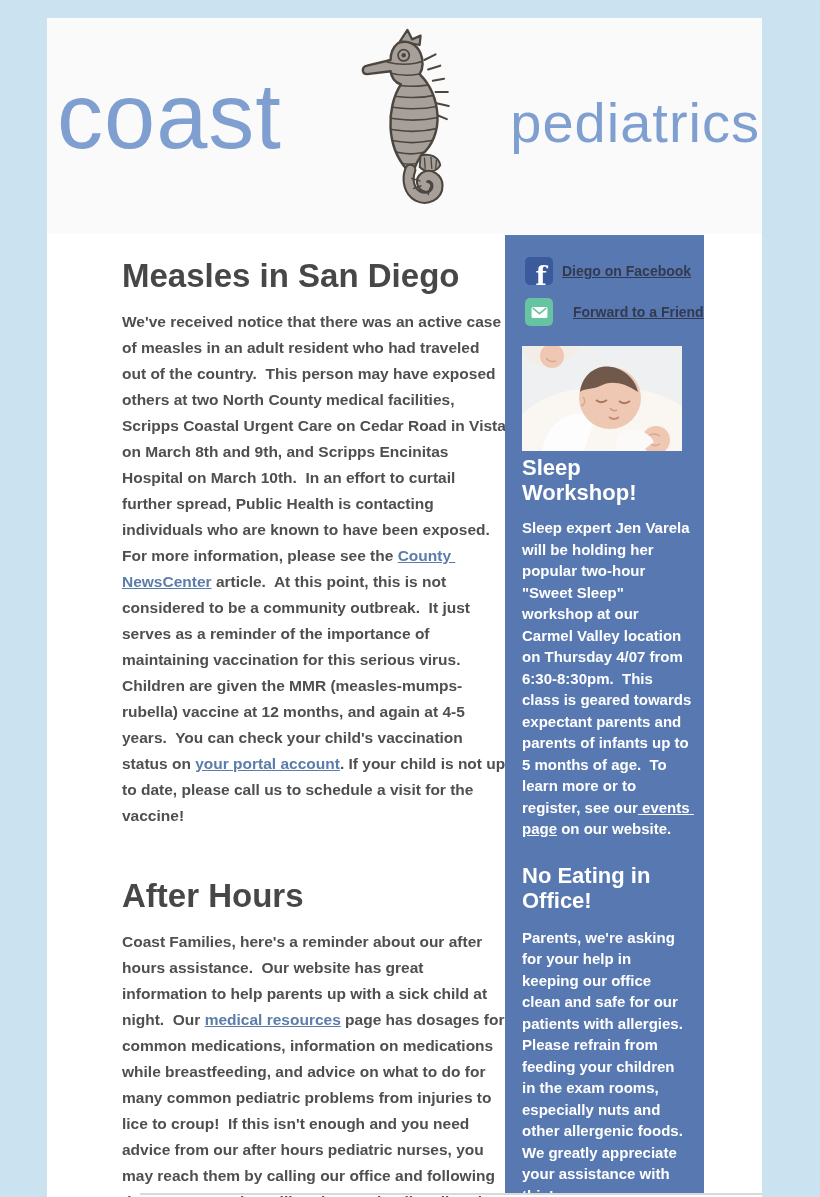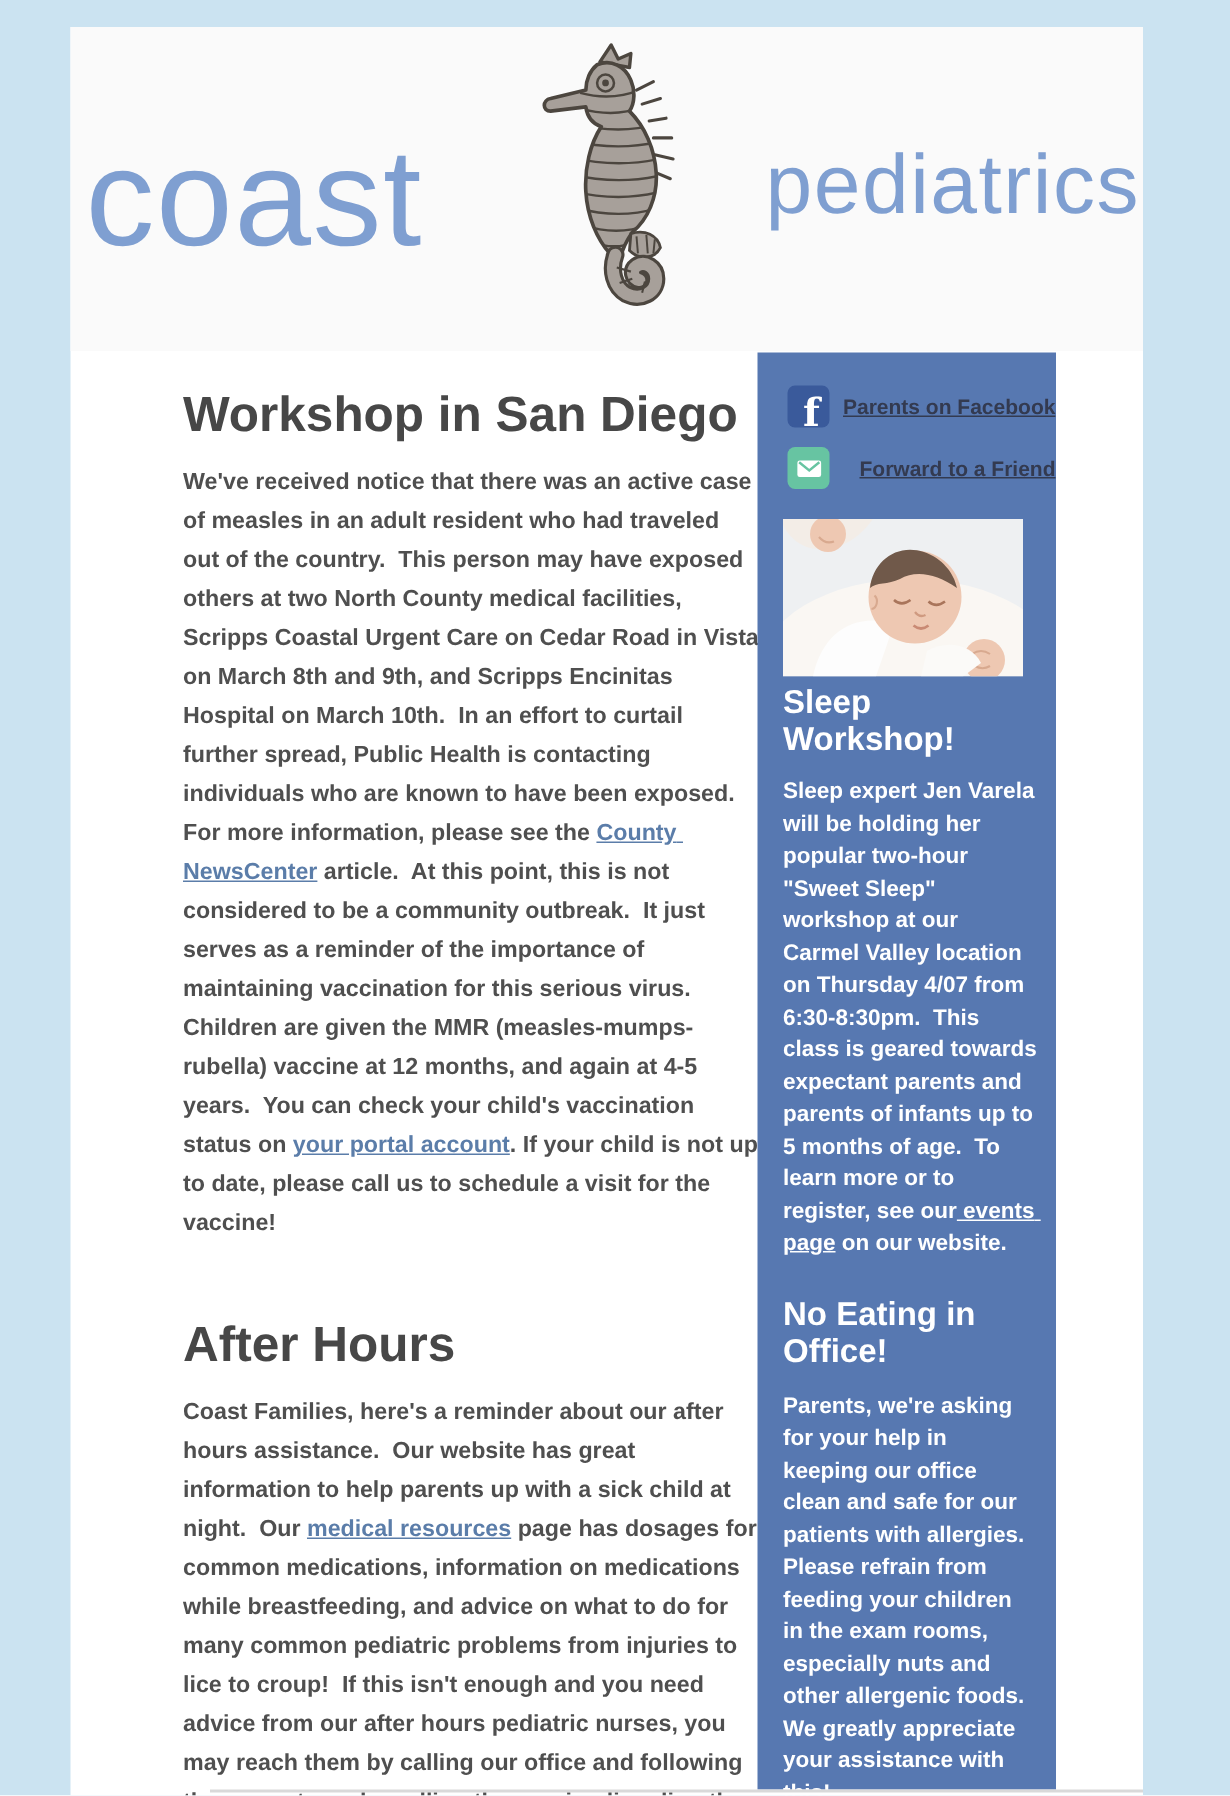--- a/index.html
+++ b/index.html
@@ -2,21 +2,21 @@
 <html style="--page_bg: #cbe3f1; --container_bg: #ffffff; --header_bg: #fafafa; --logo_blue: #7f9fd1; --tagline_gray: #8d8d8d; --heading_gray: #474747; --body_gray: #4f4f4f; --link_blue: #5b7da9; --sidebar_bg: #5778b1; --sidebar_text: #ffffff; --social_link: #333a50; --facebook_blue: #3a5a9b; --mail_green: #67c4a2; --divider: #d9d9d9; --seahorse_gray: #a7a09a; --seahorse_outline: #4c463f;"><head>
 <meta charset="utf-8">
 <style>
   * { margin:0; padding:0; box-sizing:border-box; }
   html,body { font-family:"Liberation Sans", sans-serif; }
   .page { position:relative; width:820px; height:1197px; background:var(--page_bg); overflow:hidden; }
   .container { position:absolute; left:47px; top:18px; width:715px; height:1179px; background:var(--container_bg); }
 
   
   .header { position:absolute; top:0; left:0; width:715px; height:216px; background:var(--header_bg); }
-  .brand-left { position:absolute; left:10px; top:68px; font-size:92px; line-height:92px; letter-spacing:1px; color:var(--logo_blue); }
+  .brand-left { position:absolute; left:10px; top:52px; font-size:92px; line-height:92px; letter-spacing:1px; color:var(--logo_blue); }
   .seahorse { position:absolute; left:291px; top:10px; width:122px; height:202px; }
   .brand-right-block { position:absolute; right:2px; top:76px; text-align:left; }
   .brand-right { display:block; font-size:56px; line-height:58px; letter-spacing:1px; color:var(--logo_blue); }
   .tagline { display:block; font-size:21px; letter-spacing:2.5px; color:var(--tagline_gray); margin-top:3px; }
 
   
   .main-col { position:absolute; left:75px; top:217px; width:384px; }
   .main-col h1 { font-size:33px; color:var(--heading_gray); font-weight:bold; margin-top:22px; }
   .main-col h1.h2 { margin-top:48px; }
   .body-text { margin-top:14px; font-size:15.5px; line-height:26px; font-weight:bold; color:var(--body_gray); white-space:pre-wrap; }
@@ -103,34 +103,34 @@
           <circle cx="70" cy="29" r="2.4" fill="#4c463f"></circle>
         </svg>
       </span>
 
       <span class="brand-right-block">
         <span class="brand-right">pediatrics</span>
       </span>
     </header>
 
     <main class="main-col">
-      <h1>Workshop in San Diego</h1>
+      <h1>Measles in San Diego</h1>
       <p class="body-text"><span>We've received notice that there was an active case of measles in an adult resident who had traveled out of the country.  This person may have exposed others at two North County medical facilities, Scripps Coastal Urgent Care on Cedar Road in Vista on March 8th and 9th, and Scripps Encinitas Hospital on March 10th.  In an effort to curtail further spread, Public Health is contacting individuals who are known to have been exposed.  For more information, please see the </span><a href="#">County NewsCenter</a><span> article.  At this point, this is not considered to be a community outbreak.  It just serves as a reminder of the importance of maintaining vaccination for this serious virus.  Children are given the MMR (measles-mumps-rubella) vaccine at 12 months, and again at 4-5 years.  You can check your child's vaccination status on </span><a href="#">your portal account</a><span>. If your child is not up to date, please call us to schedule a visit for the vaccine!</span></p>
 
       <h1 class="h2">After Hours</h1>
       <p class="body-text"><span>Coast Families, here's a reminder about our after hours assistance.  Our website has great information to help parents up with a sick child at night.  Our </span><a href="#">medical resources</a><span> page has dosages for common medications, information on medications while breastfeeding, and advice on what to do for many common pediatric problems from injuries to lice to croup!  If this isn't enough and you need advice from our after hours pediatric nurses, you may reach them by calling our office and following the prompts, or by calling the nursing line directly.  Direct numbers can be found on our </span></p>
 
     </main>
 
     <aside class="sidebar">
       <a href="#" class="social-row first">
         <span class="icon fb">
           <span class="fb-f">f</span>
         </span>
-        <span class="social-label">Parents on Facebook</span>
+        <span class="social-label">Diego on Facebook</span>
       </a>
       <a href="#" class="social-row second">
         <span class="icon mail">
           <svg viewBox="0 0 24 24" width="19" height="19">
             <rect x="2" y="5" width="20" height="14" rx="2" fill="#ffffff"></rect>
             <path d="M3.5 6.5 L12 13.5 L20.5 6.5" stroke="#67c4a2" stroke-width="2" fill="none"></path>
           </svg>
         </span>
         <span class="social-label">Forward to a Friend</span>
       </a>

